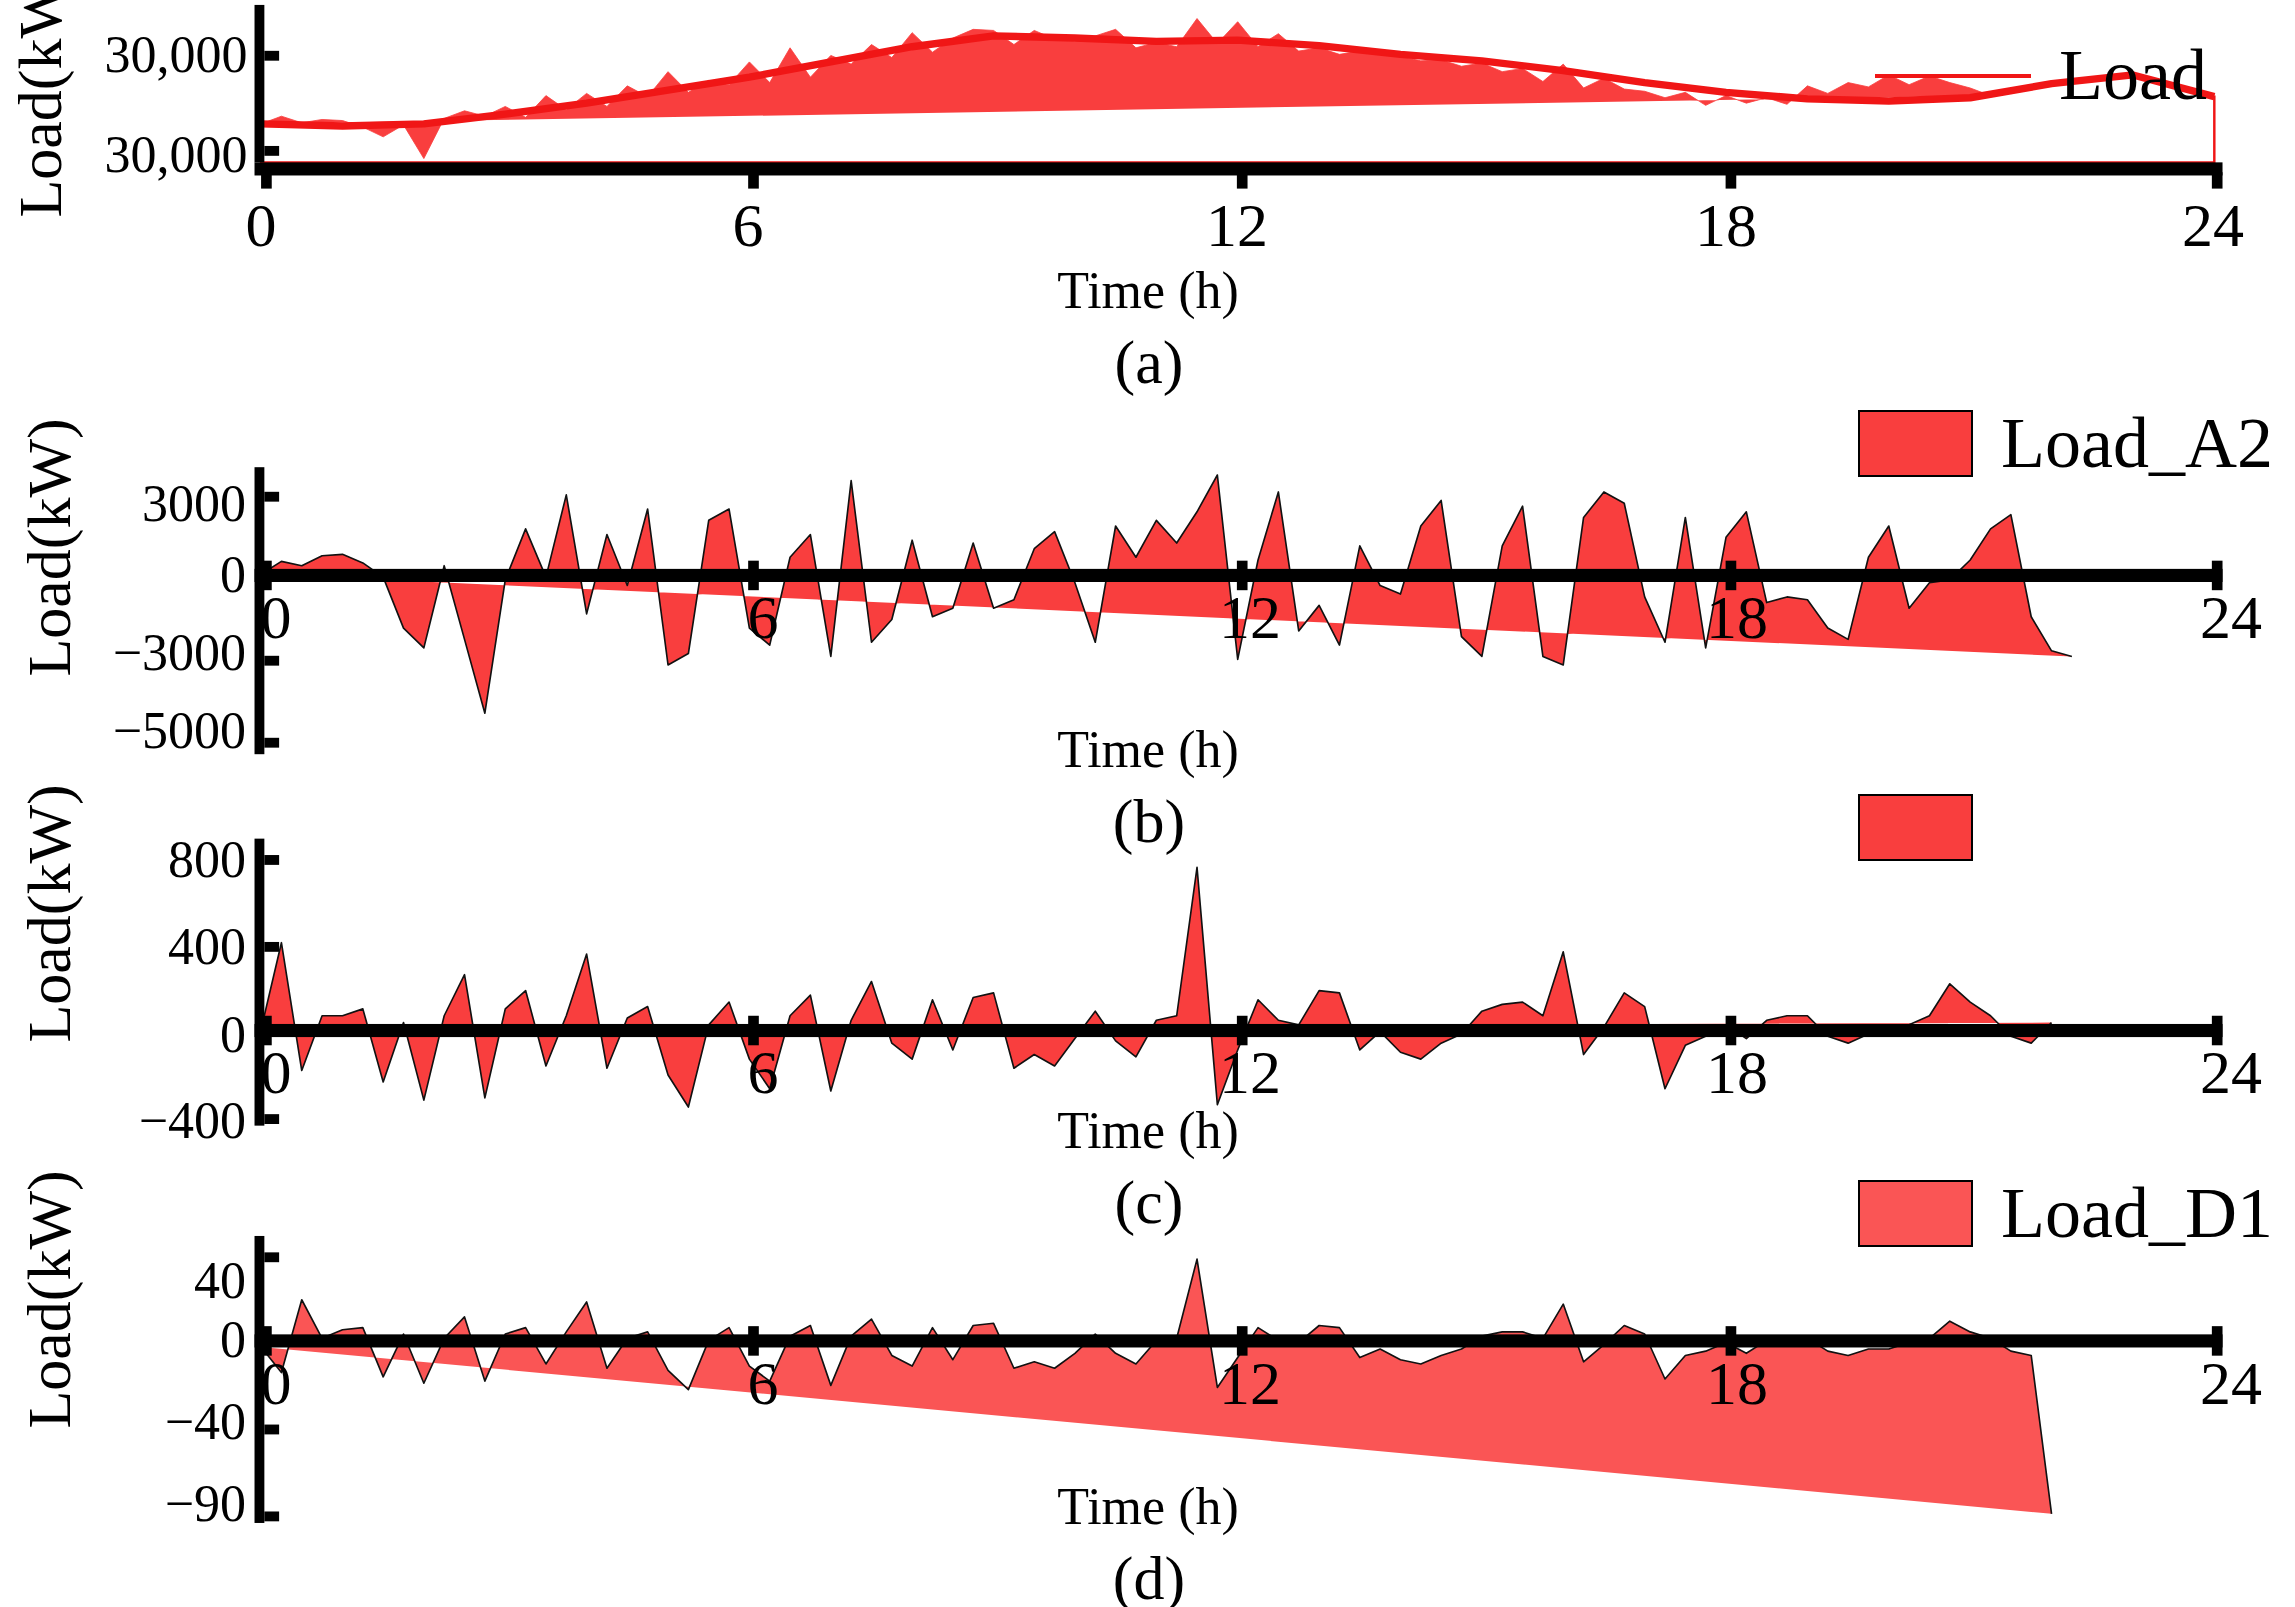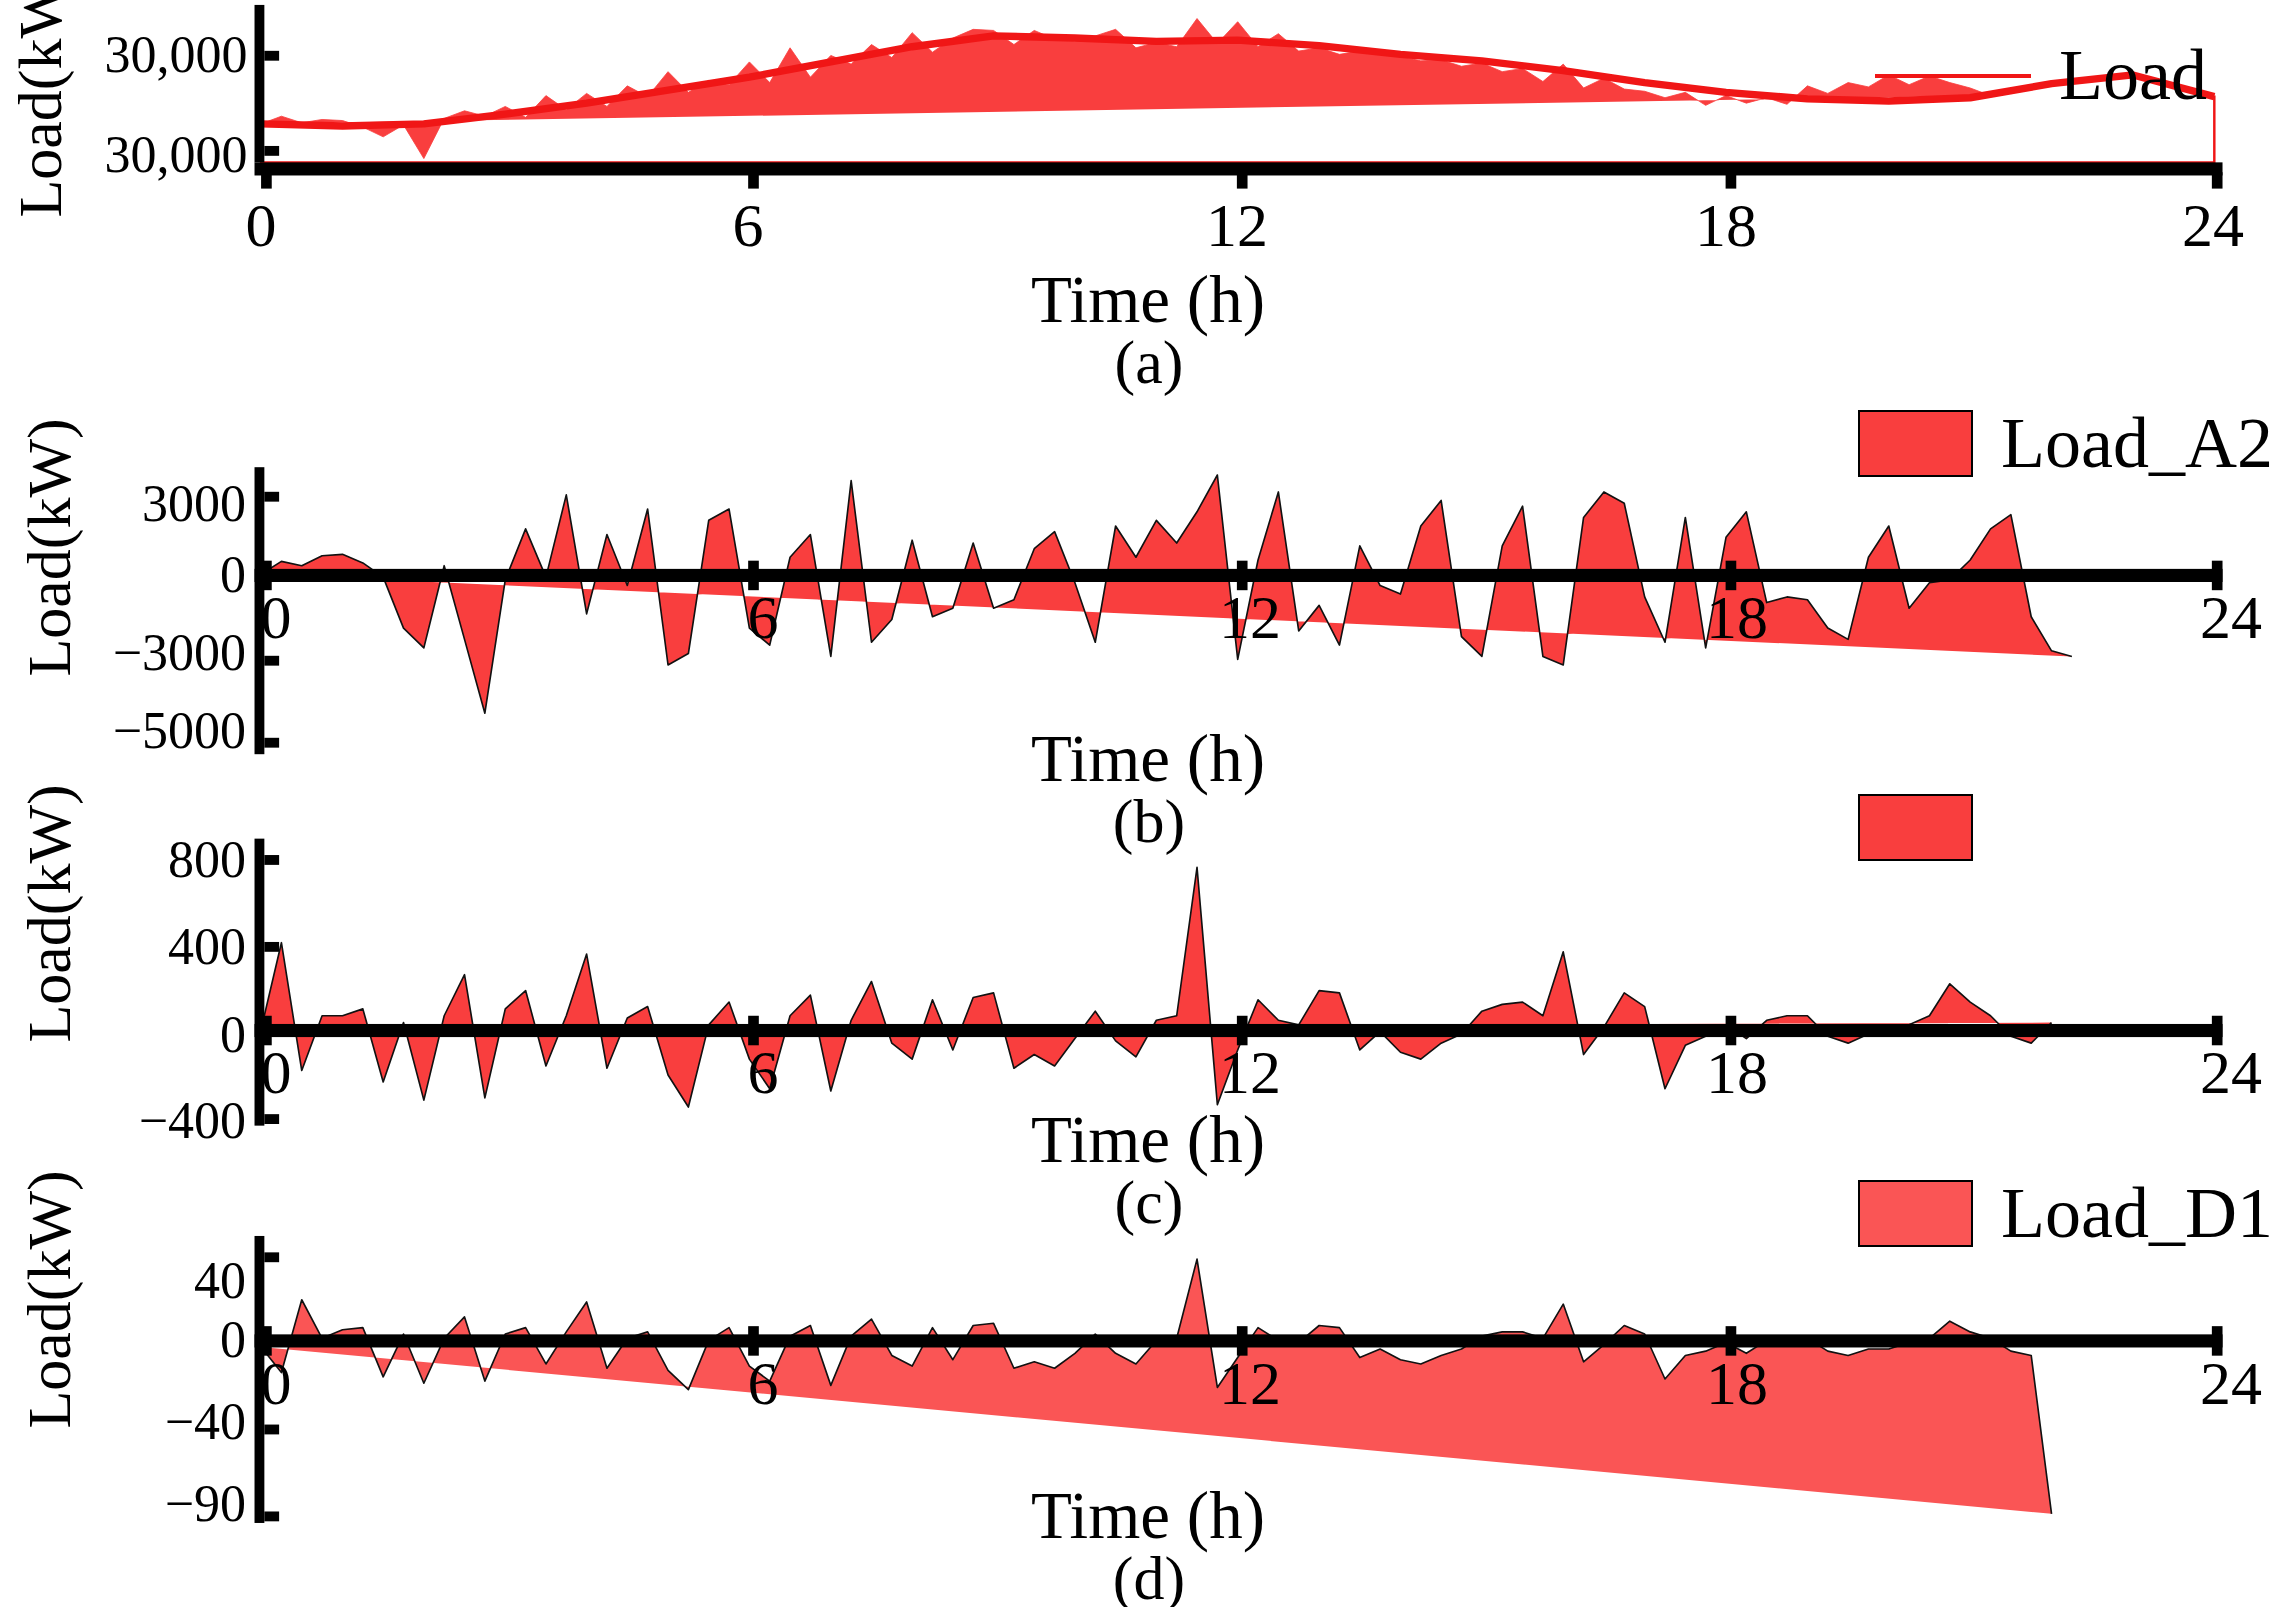--- a/index.html
+++ b/index.html
@@ -31,21 +31,21 @@
   .xtick{
     position:absolute;
     font-size:62px;
     white-space:nowrap;
     text-align:center;
     font-family:"Liberation Serif",serif;
   }
 
   .xtitle{
     position:absolute;
-    font-size:67px;
+    font-size:52px;
     white-space:nowrap;
     text-align:center;
     font-family:"Liberation Serif",serif;
   }
 
   .subcap{
     position:absolute;
     font-size:62px;
     white-space:nowrap;
     text-align:center;

